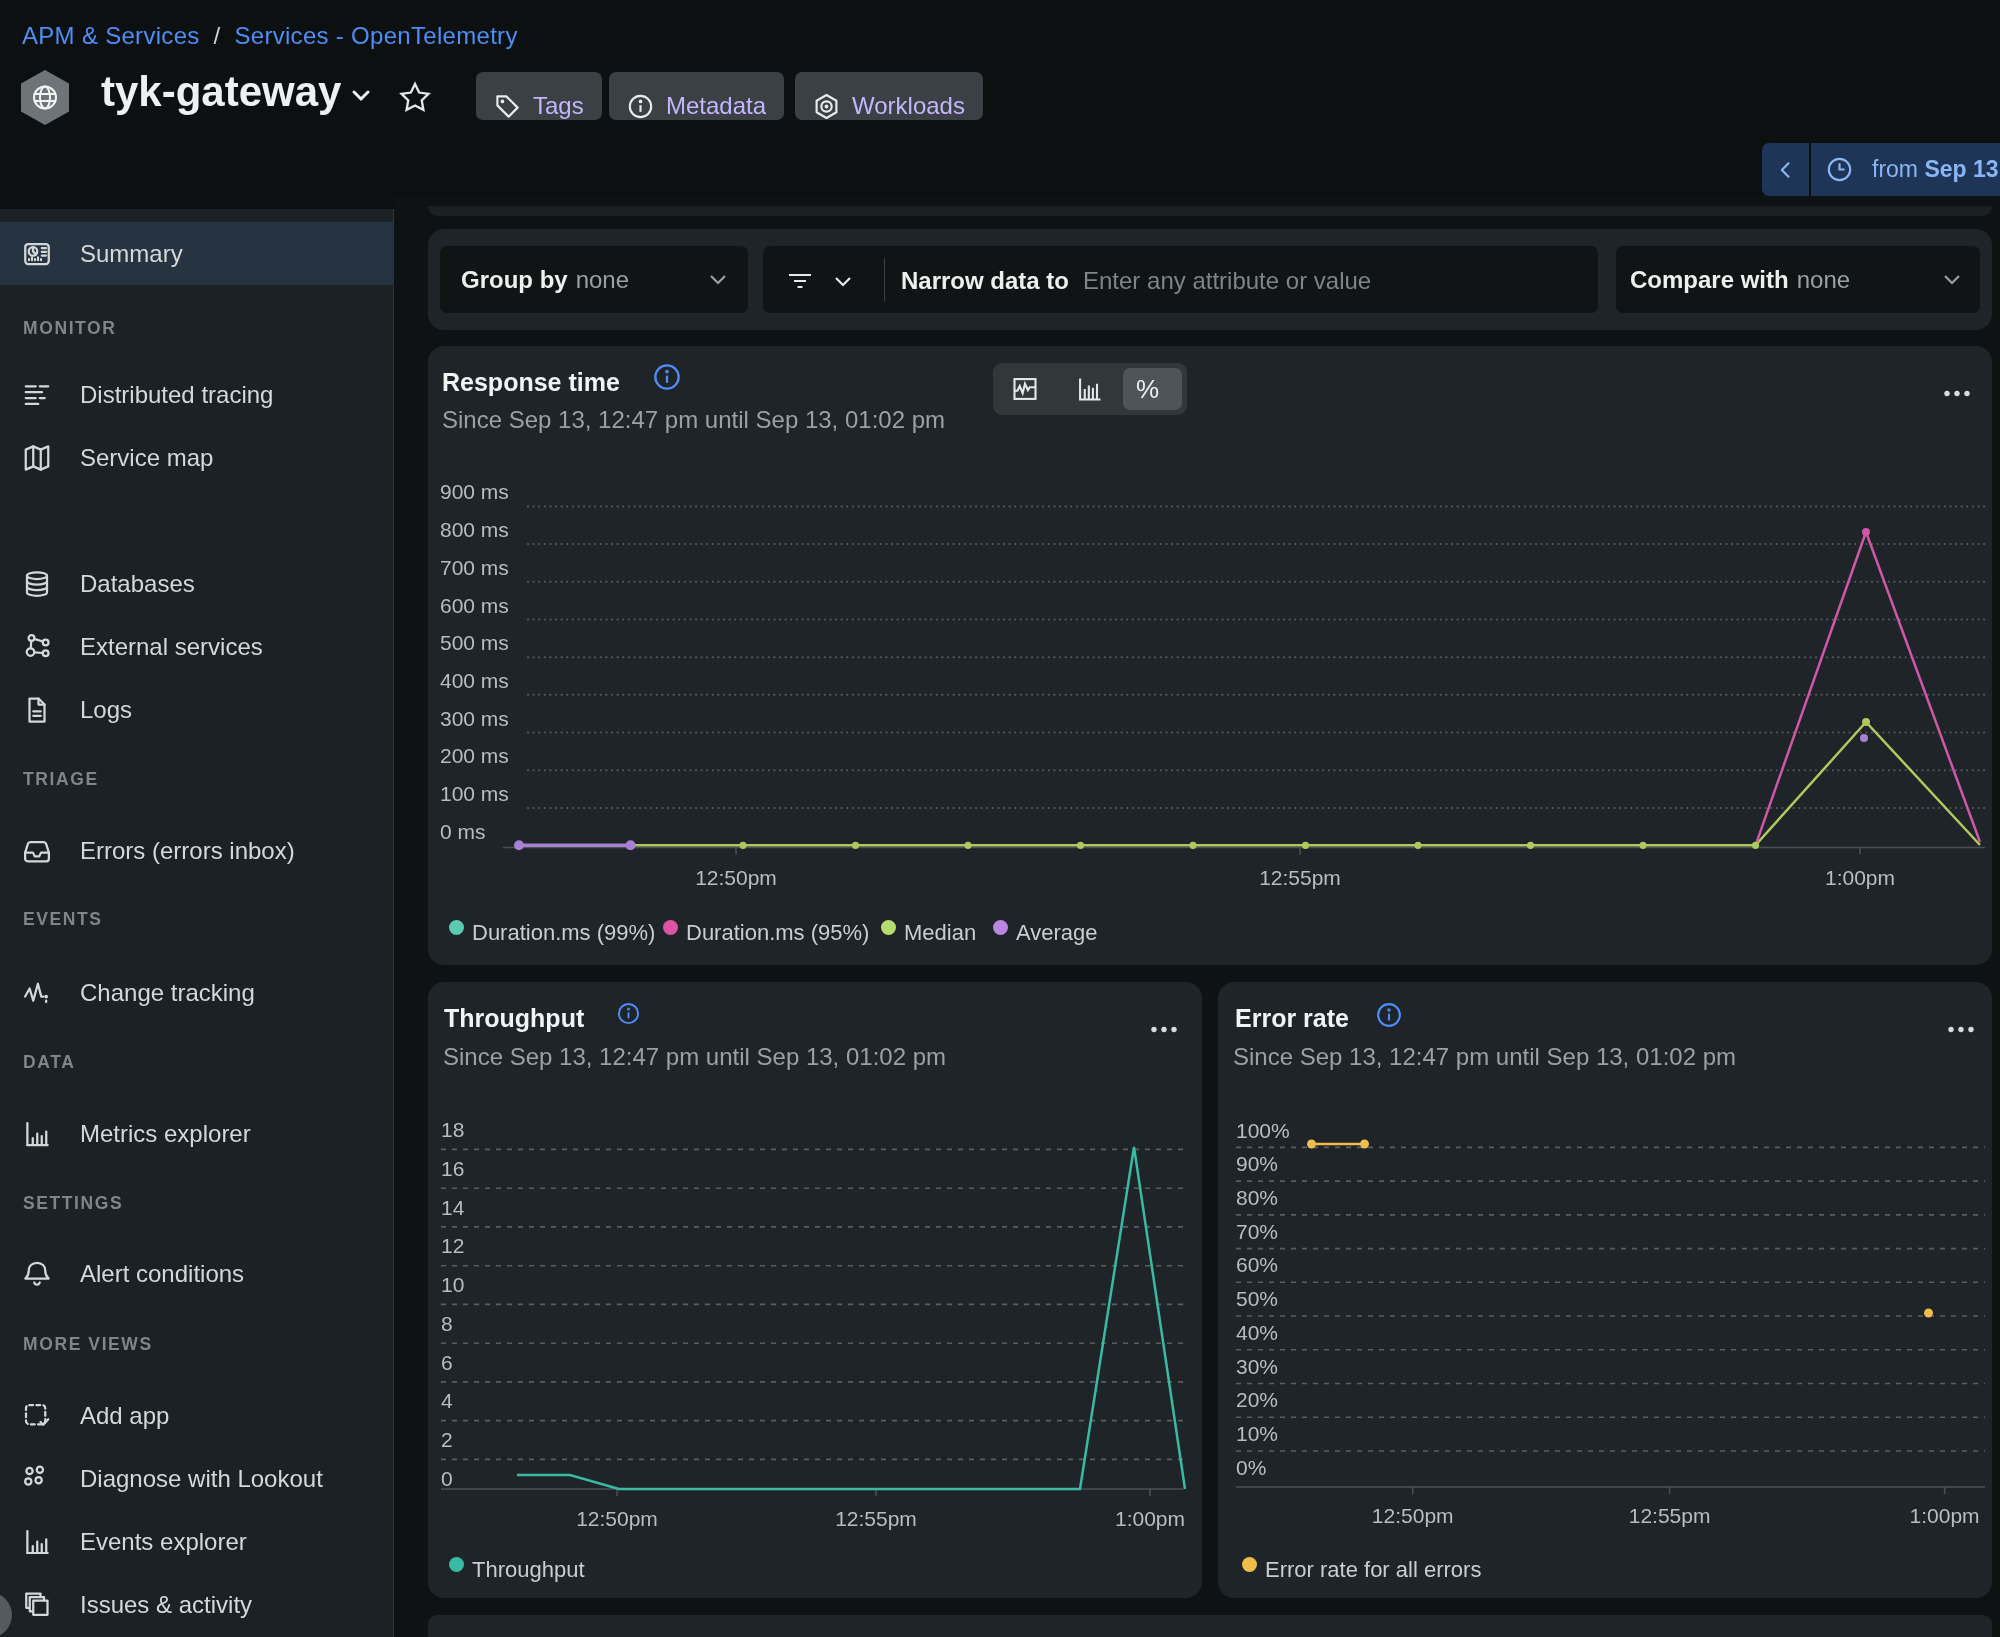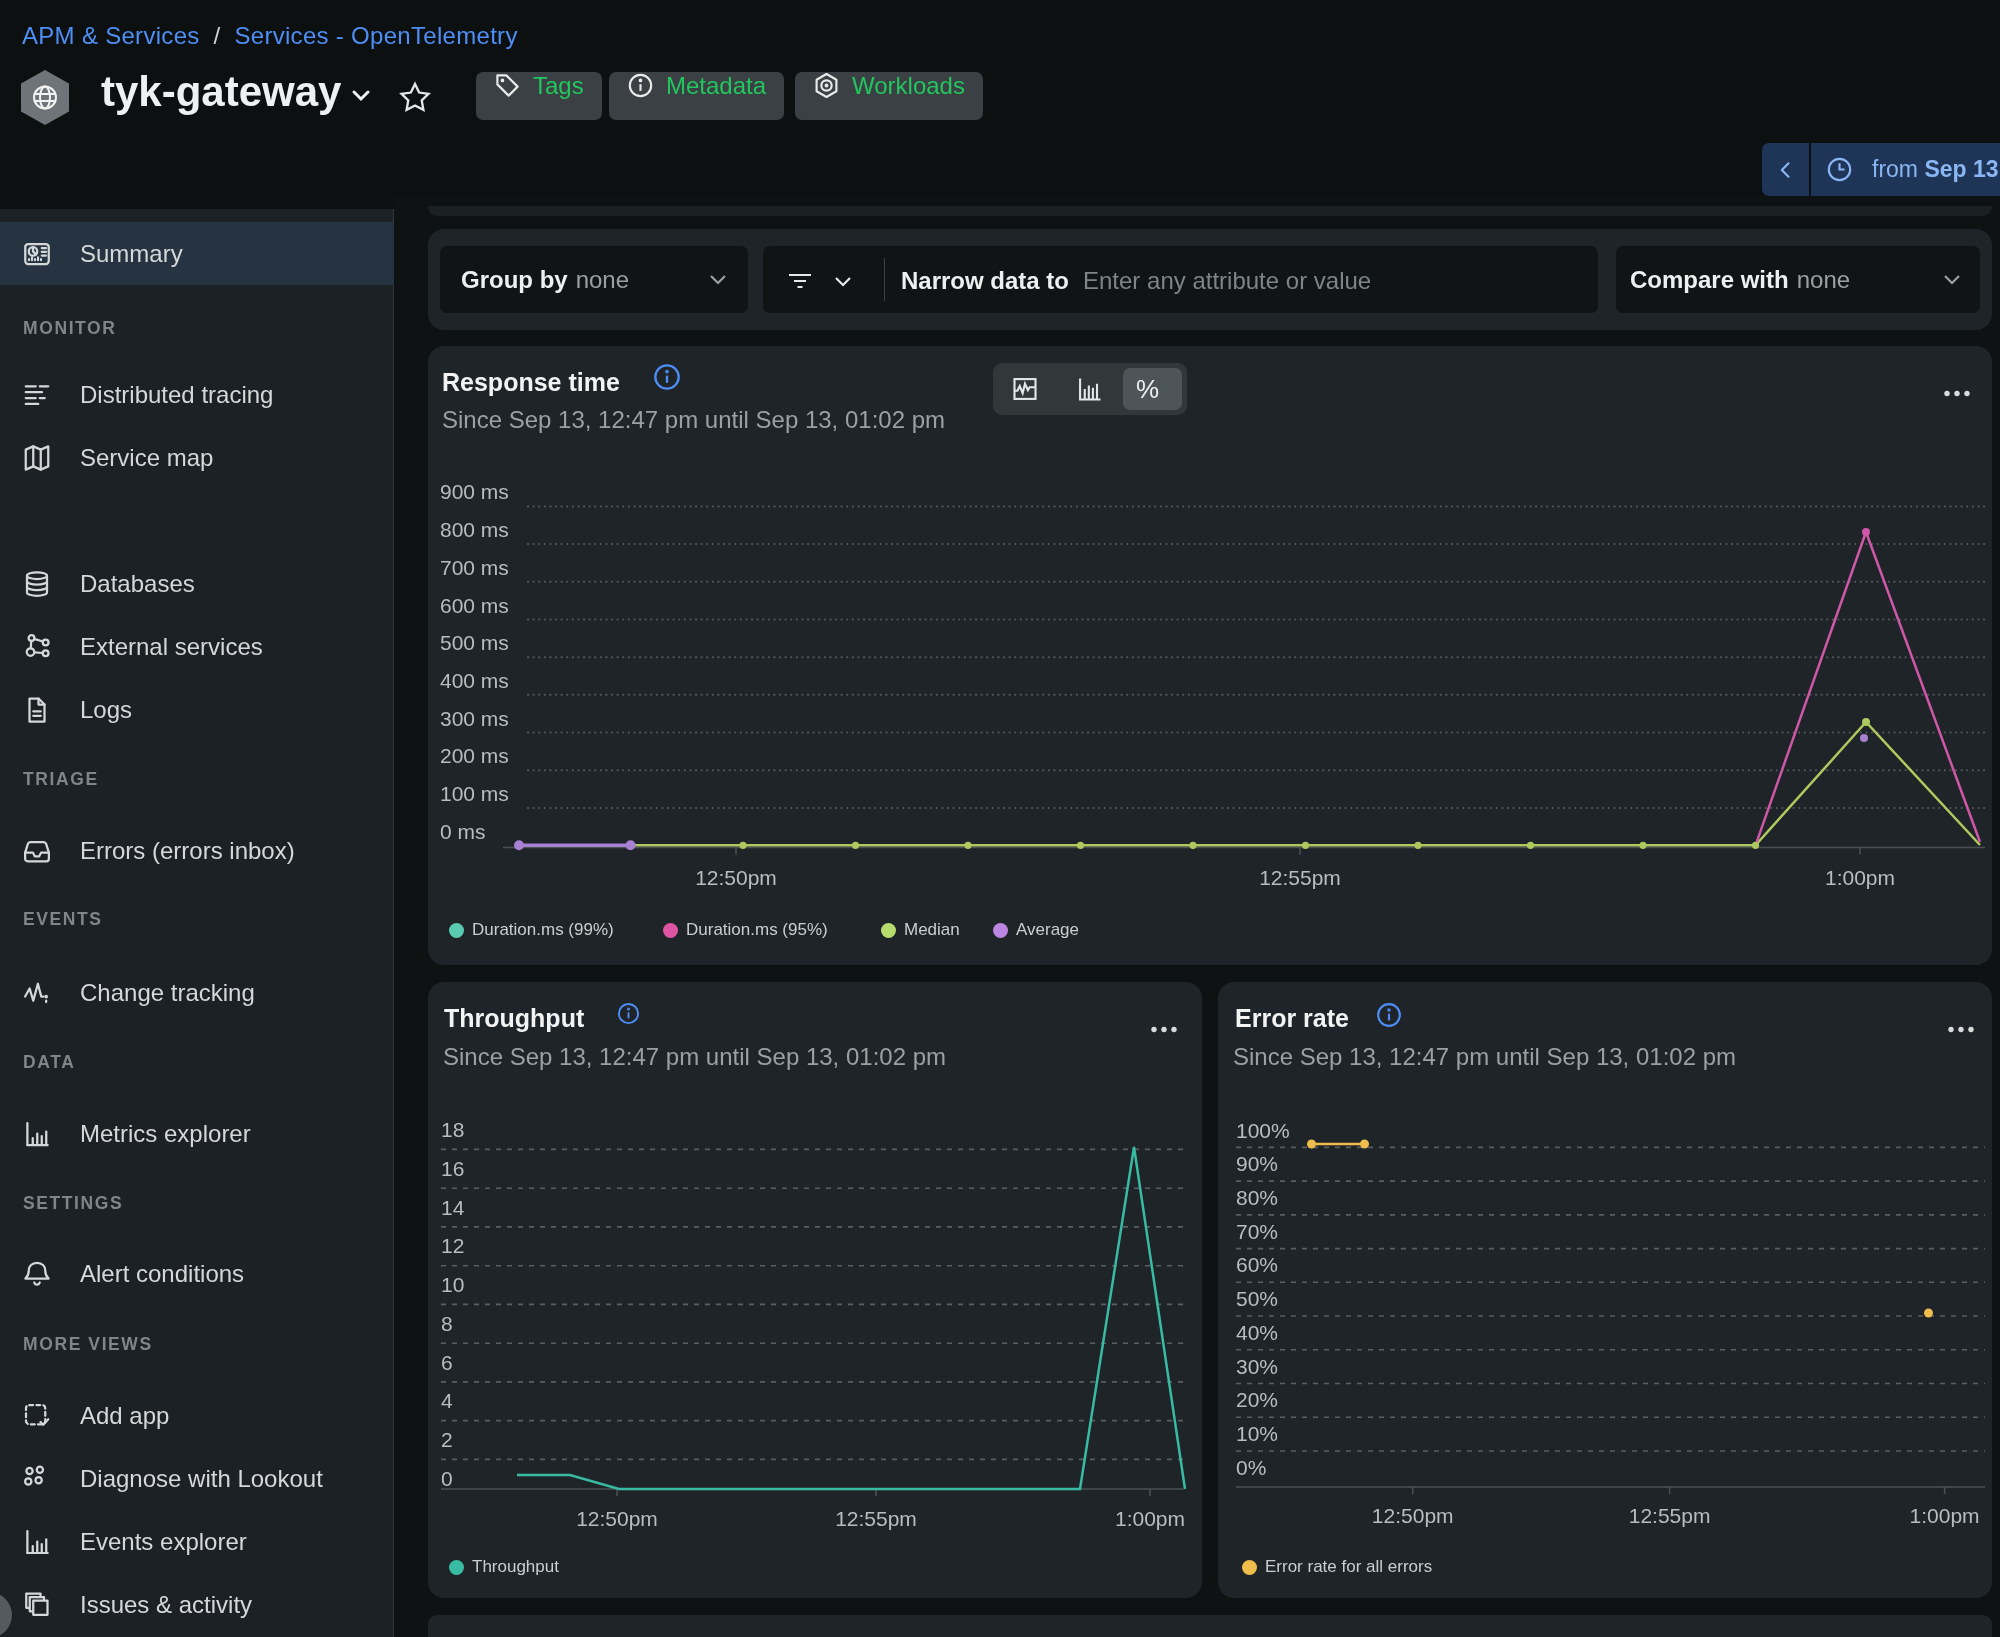--- a/index.html
+++ b/index.html
@@ -2,36 +2,36 @@
 <html><head>
 <meta charset="utf-8">
 <style>
 *{margin:0;padding:0;box-sizing:border-box}
 html,body{width:2000px;height:1637px;background:#0c1011;font-family:"Liberation Sans",sans-serif;overflow:hidden}
 body{position:relative}
 .abs{position:absolute}
 
 .crumb{position:absolute;left:22px;top:22px;font-size:24px;color:#4e8ef5;letter-spacing:.3px}
 .title{position:absolute;left:101px;top:68px;font-size:42px;font-weight:700;color:#eef1f1}
-.hdrbtn{position:absolute;top:72px;height:48px;background:#3a4043;border-radius:7px;color:#22c55e;font-size:24px;display:flex;align-items:flex-start;gap:12px;padding:0 18px}
+.hdrbtn{position:absolute;top:72px;height:48px;background:#3a4043;border-radius:7px;color:#c4b5fd;font-size:24px;display:flex;align-items:flex-end;gap:12px;padding:0 18px}
 
 #sidebar{position:absolute;left:0;top:209px;width:394px;height:1428px;background:#1c2125;border-right:1px solid #32383a}
 .sbrow{position:absolute;left:0;width:394px;height:63px;display:flex;align-items:center;gap:28px;padding-left:22px;color:#d4d8d8;font-size:24px}
 .sbrow svg{flex:0 0 auto}
 .sbhead{position:absolute;left:23px;color:#7e8687;font-size:17.5px;font-weight:700;letter-spacing:1.6px}
 .sel{background:#263442}
 
 #main{position:absolute;left:394px;top:196px;width:1606px;height:1441px;background:#0e1213}
 .panel{position:absolute;background:#1f2428;border-radius:16px}
 .ptitle{position:absolute;font-size:25px;line-height:32px;font-weight:700;color:#f2f4f4}
 .psub{position:absolute;font-size:24px;line-height:29px;color:#99a1a3}
 .ibox{position:absolute;background:#101415;border-radius:7px;display:flex;align-items:center}
 .lbl-b{font-size:24px;font-weight:700;color:#eef0f0}
 .lbl-g{font-size:24px;color:#9aa1a1}
-.legend{position:absolute;display:flex;align-items:center;gap:8px;font-size:17px;color:#c9cece}
+.legend{position:absolute;display:flex;gap:8px;font-size:22px;color:#c9cece}
 .ldot{width:15px;height:15px;border-radius:50%;display:inline-block;flex:0 0 auto}
 
 #tp{position:absolute;left:1762px;top:143px;height:53px;display:flex}
 #tp .seg1{width:47px;background:#1f3558;border-radius:7px 0 0 7px;display:flex;align-items:center;justify-content:center}
 #tp .seg2{width:250px;background:#1f3558;margin-left:2px;display:flex;align-items:center;gap:19px;padding-left:15px;color:#8ab6f4;font-size:23px}
 </style>
 </head>
 <body>
 <div class="crumb">APM &amp; Services&nbsp;<span style="color:#cfd3d3"> / </span>&nbsp;Services - OpenTelemetry</div>
 <div class="abs" style="left:19px;top:69px"><svg width="52" height="57" viewBox="0 0 52 57">

